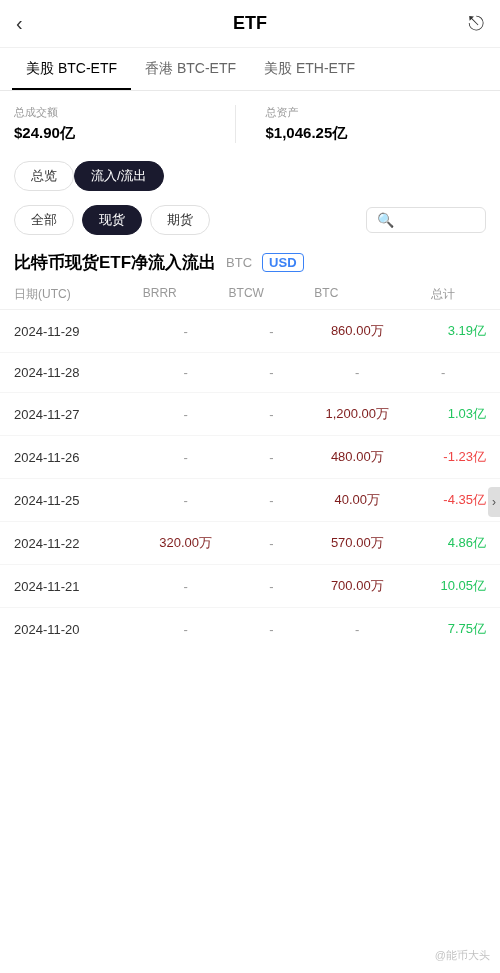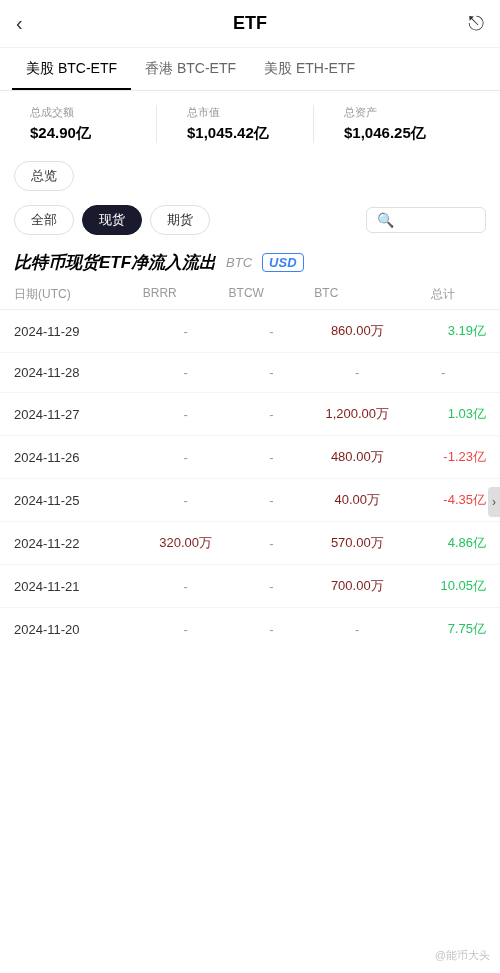--- a/index.html
+++ b/index.html
@@ -52,21 +52,21 @@
     }
     .tab-item.active {
       color: #000;
       border-bottom: 2px solid #000;
       font-weight: 500;
     }
 
     
     .stats-row {
       display: flex;
-      padding: 14px 30px 10px;
+      padding: 14px 14px 10px;
       background: #fff;
       gap: 16px;
       justify-content: center;
     }
     .stat-item {
       flex: 1;
       border-right: 1px solid #e8e8e8;
       padding: 0 14px;
     }
     .stat-item:first-child { padding-left: 0; }
@@ -140,21 +140,20 @@
       font-size: 14px;
     }
 
     
     .section-title {
       padding: 10px 14px 6px;
       display: flex;
       align-items: center;
       gap: 10px;
       background: #fff;
-      font-style: italic;
     }
     .section-title-text {
       font-size: 17px;
       font-weight: 700;
       color: #000;
     }
     .currency-btc {
       font-size: 13px;
       color: #999;
       cursor: pointer;
@@ -267,31 +266,28 @@
   <div class="tab-item">香港 BTC-ETF</div>
   <div class="tab-item">美股 ETH-ETF</div>
 </div>
 
 <div class="stats-row">
   <div class="stat-item">
     <div class="stat-label">总成交额</div>
     <div class="stat-value">$24.90亿</div>
   </div>
   <div class="stat-item">
-    <div class="stat-label">总市值</div>
-    <div class="stat-value">$1,045.42亿</div>
-  </div>
-  <div class="stat-item">
     <div class="stat-label">总资产</div>
     <div class="stat-value">$1,046.25亿</div>
   </div>
 </div>
 
 <div class="filter-row">
   <button class="filter-btn">总览</button>
+  <button class="filter-btn active">流入/流出</button>
 </div>
 
 <div class="filter-row2">
   <button class="filter-btn2">全部</button>
   <button class="filter-btn2 active">现货</button>
   <button class="filter-btn2">期货</button>
   <div class="search-box">
     <span class="search-icon">🔍</span>
   </div>
 </div>

